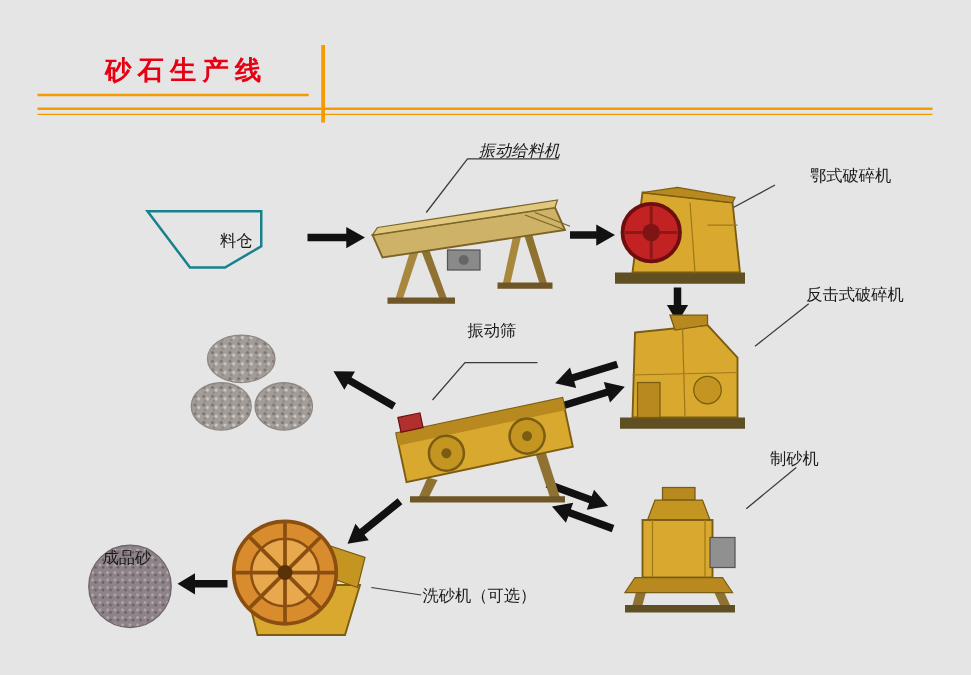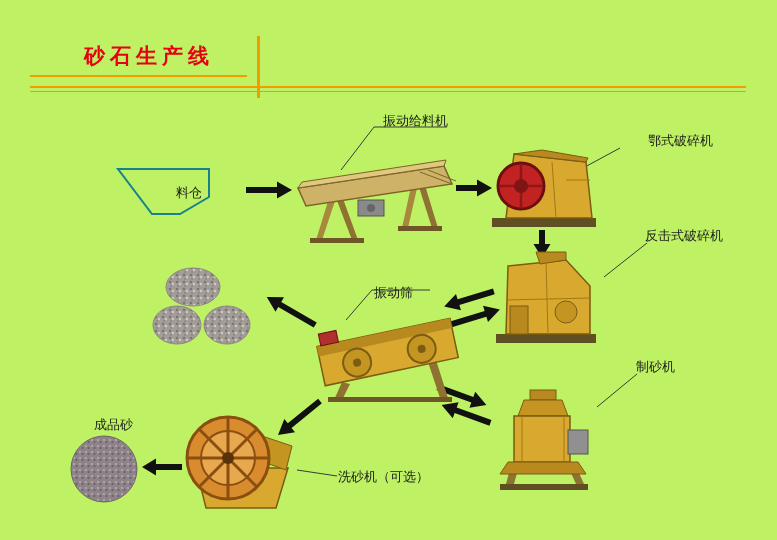--- a/index.html
+++ b/index.html
@@ -1,17 +1,17 @@
 <!DOCTYPE html>
 <html><head>
 <meta charset="utf-8">
 <style>
   * { margin:0; padding:0; box-sizing:border-box; }
   html,body { background:#ffffff; font-family:"Liberation Sans","DejaVu Sans",sans-serif; }
-  .stage { position:relative; width:777px; height:540px; background:#bef264; overflow:hidden; }
+  .stage { position:relative; width:777px; height:540px; background:#e5e5e5; overflow:hidden; }
   .title { position:absolute; left:84px; top:42px; font-size:21px; font-weight:bold;
            color:#e60012; letter-spacing:5px; }
   .oline { position:absolute; background:#f59b00; }
   .title-underline { left:30px; top:75px; width:217px; height:2px; }
   .rule-top { left:30px; top:86px; width:716px; height:2px; }
   .rule-bottom { left:30px; top:91px; width:716px; height:1px; }
   .vert-bar { left:257px; top:36px; width:3px; height:62px; }
   .label { position:absolute; font-size:13px; color:#1a1a1a; white-space:nowrap; }
   svg.layer { position:absolute; left:0; top:0; }
 </style>
@@ -149,21 +149,21 @@
     <g>
       <ellipse cx="193" cy="287" rx="27" ry="19" fill="url(#gravel)" stroke="#8d8681"></ellipse>
       <ellipse cx="177" cy="325" rx="24" ry="19" fill="url(#gravel)" stroke="#8d8681"></ellipse>
       <ellipse cx="227" cy="325" rx="23" ry="19" fill="url(#gravel)" stroke="#8d8681"></ellipse>
     </g>
 
     <circle cx="104" cy="469" r="33" fill="url(#sandp)" stroke="#6d6368"></circle>
   </svg>
 
   <div class="label" style="left:128px; top:184px;margin-left:48px;">料仓</div>
-  <div class="label" style="left:383px; top:112px;">振动给料机</div>
+  <div class="label" style="left:383px; top:112px;font-style:italic;">振动给料机</div>
   <div class="label" style="left:620px; top:132px;margin-left:28px;">鄂式破碎机</div>
   <div class="label" style="left:645px; top:227px;">反击式破碎机</div>
-  <div class="label" style="left:374px; top:284px;">振动筛</div>
-  <div class="label" style="left:636px; top:358px;">制砂机</div>
+  <div class="label" style="left:374px; top:256px;">振动筛</div>
+  <div class="label" style="left:616px; top:358px;">制砂机</div>
   <div class="label" style="left:338px; top:468px;">洗砂机（可选）</div>
-  <div class="label" style="left:82px; top:416px;margin-left:12px;">成品砂</div>
+  <div class="label" style="left:82px; top:437px;">成品砂</div>
 
 </div>
 
 </body></html>

